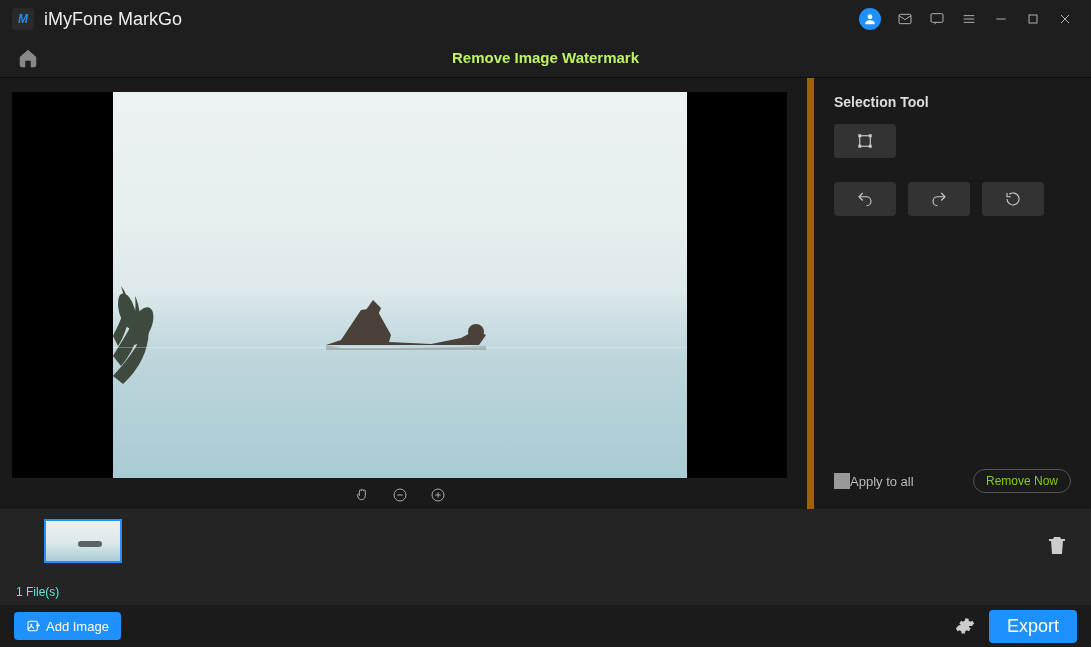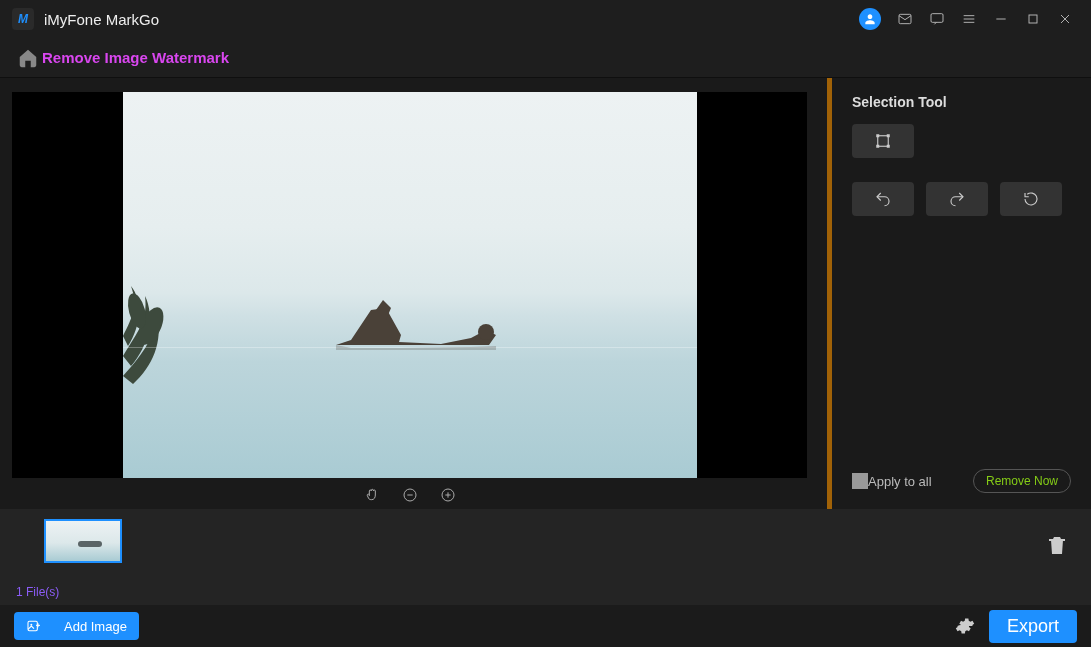--- a/index.html
+++ b/index.html
@@ -20,21 +20,21 @@
     padding: 0 10px 0 12px;
   }
   .logo-badge {
     width: 22px; height: 22px;
     background: #2a2a2a;
     border-radius: 4px;
     display:flex;align-items:center;justify-content:center;
     font-size:12px;font-style:italic;font-weight:bold;color:#1e90ff;
     margin-right: 10px;
   }
-  .app-title { font-size: 15px; color: #eee; }
+  .app-title { font-size: 18px; color: #eee; }
   .titlebar-spacer { flex: 1; }
   .tb-icon {
     width: 32px; height: 32px;
     display:flex;align-items:center;justify-content:center;
     color:#bbb; cursor:pointer;
   }
   .tb-icon svg { width:16px;height:16px;stroke:#bbb;fill:none;stroke-width:1.4; }
   .avatar {
     width:22px;height:22px;border-radius:50%;
     background:#1e90ff;display:flex;align-items:center;justify-content:center;
@@ -46,22 +46,22 @@
   .header {
     height: 40px;
     display:flex;align-items:center;
     padding: 0 14px;
     background:#1e1e1e;
     border-bottom:1px solid #0f0f0f;
   }
   .home-btn { color:#888; display:flex;align-items:center;justify-content:center;width:28px;height:28px;cursor:pointer;}
   .home-btn svg{width:22px;height:22px;fill:#888;}
   .header-title {
-    flex:1;text-align:left;
-    color:#d946ef;font-weight:600;font-size:15px;
+    flex:1;text-align:center;
+    color:#bef264;font-weight:600;font-size:15px;
   }
   .header-right-pad{width:28px;}
 
   
   .main {
     display:flex;
     height: 431px;
     background:#1a1a1a;
   }
   .canvas-col {
@@ -99,22 +99,22 @@
 
   .canvas-tools {
     height:30px;
     display:flex;align-items:center;justify-content:center;gap:22px;
     margin-top:2px;
   }
   .canvas-tools .tool{color:#aaa;cursor:pointer;display:flex;}
   .canvas-tools svg{width:16px;height:16px;stroke:#aaa;fill:none;stroke-width:1.5;}
 
   .sidebar {
-    width:264px;
-    border-left:5px solid #a16207;
+    width:284px;
+    border-left:7px solid #a16207;
     padding: 16px 20px;
     display:flex;flex-direction:column;margin-left:12px;
   }
   .sb-h { font-weight:600;color:#ddd;margin-bottom:14px;font-size:14px; }
   .sb-btn {
     background:#333;border:none;border-radius:4px;
     height:34px;min-width:62px;
     display:flex;align-items:center;justify-content:center;
     cursor:pointer;
   }
@@ -142,36 +142,36 @@
     width:78px;height:44px;
     border:2px solid #1e90ff;
     background: linear-gradient(to bottom,#edf2f3 0%,#dce8ea 55%,#a9cbd3 100%);
     position:relative;
   }
   .thumb::after{
     content:"";position:absolute;left:32px;bottom:14px;width:24px;height:6px;
     background:#5a6466;border-radius:3px;
   }
   .file-count{
-    position:absolute;left:16px;bottom:6px;color:#8b5cf6;font-size:12px;
+    position:absolute;left:16px;bottom:6px;color:#5eead4;font-size:12px;
   }
   .trash{
     position:absolute;right:22px;top:24px;color:#ccc;cursor:pointer;
   }
   .trash svg{width:24px;height:24px;fill:#ccc;}
 
   
   .bottombar{
     height:42px;background:#1b1b1b;
     display:flex;align-items:center;padding:0 14px;
   }
   .add-image-btn{
     background:#1e90ff;color:#fff;border:none;border-radius:4px;
     padding:6px 12px;font-size:13px;cursor:pointer;
-    display:flex;align-items:center;gap:22px;
+    display:flex;align-items:center;gap:4px;
   }
   .add-image-btn svg{width:16px;height:16px;stroke:#fff;fill:none;stroke-width:1.6;}
   .bottombar .spacer{flex:1;}
   .settings-btn{color:#ccc;cursor:pointer;margin-right:14px;display:flex;}
   .settings-btn svg{width:20px;height:20px;fill:#ccc;}
   .export-btn{
     background:#1e90ff;color:#fff;border:none;border-radius:4px;
     padding:6px 18px;font-size:18px;cursor:pointer;
   }
 </style>

